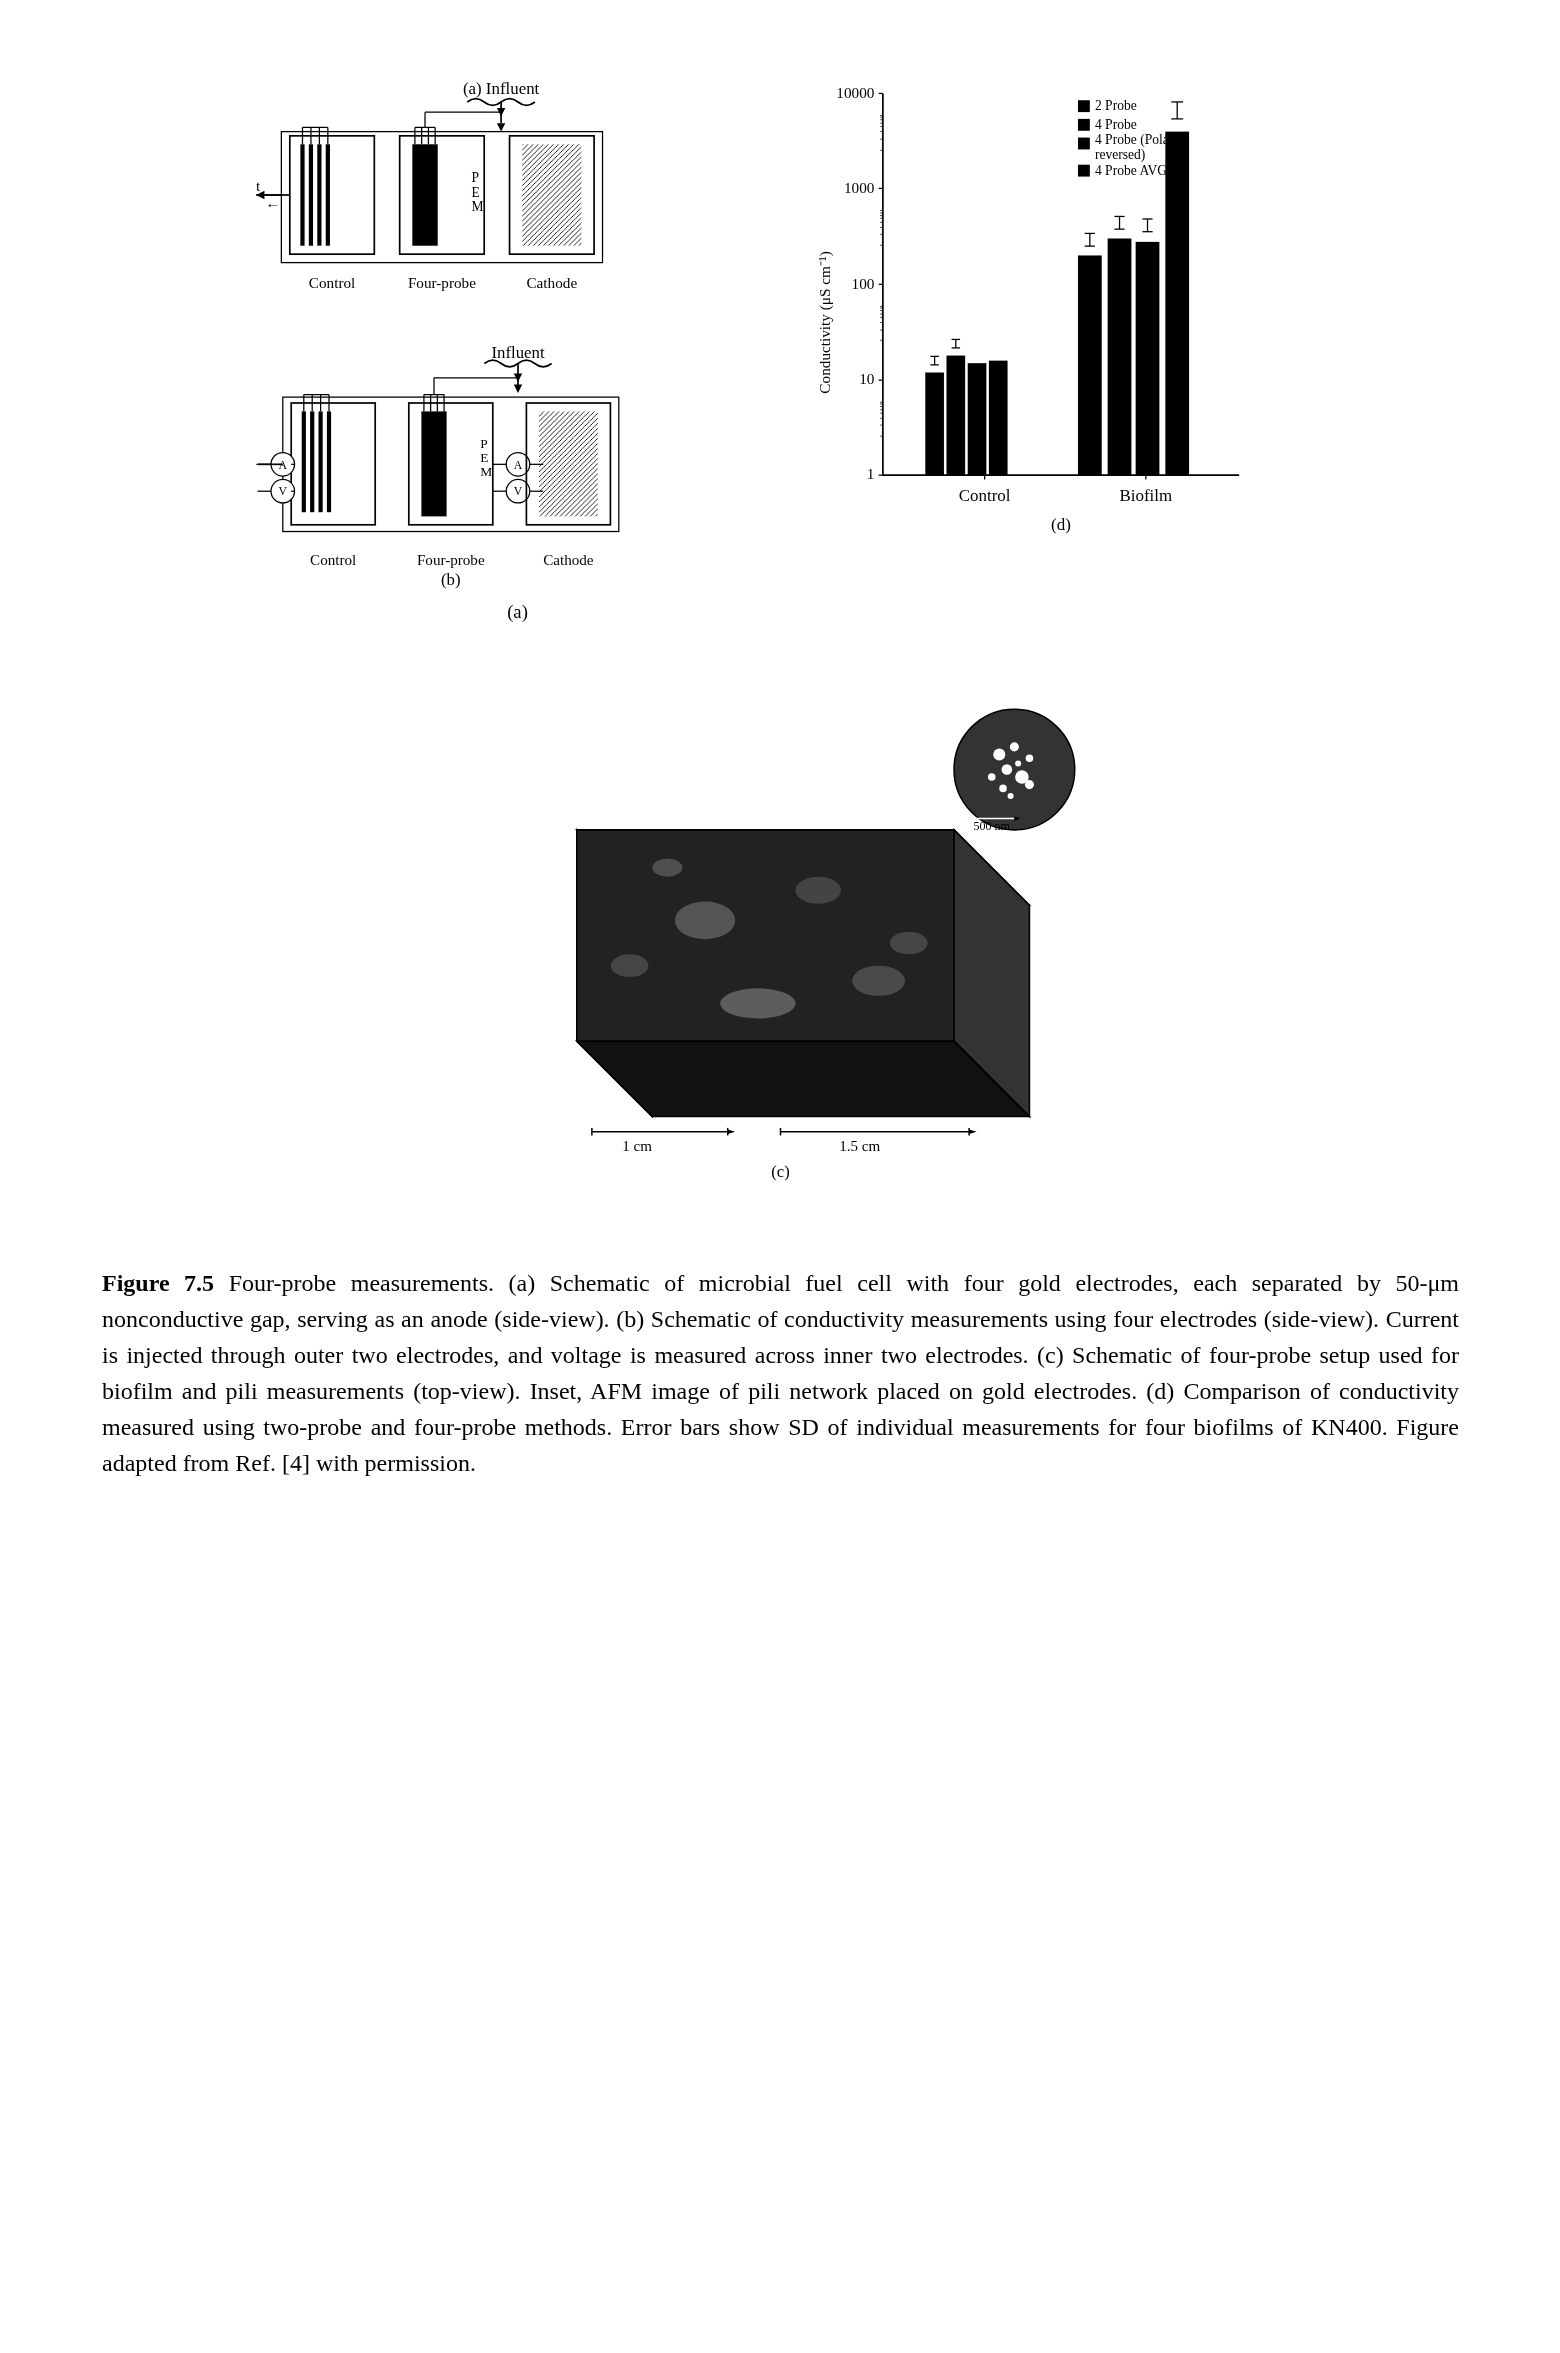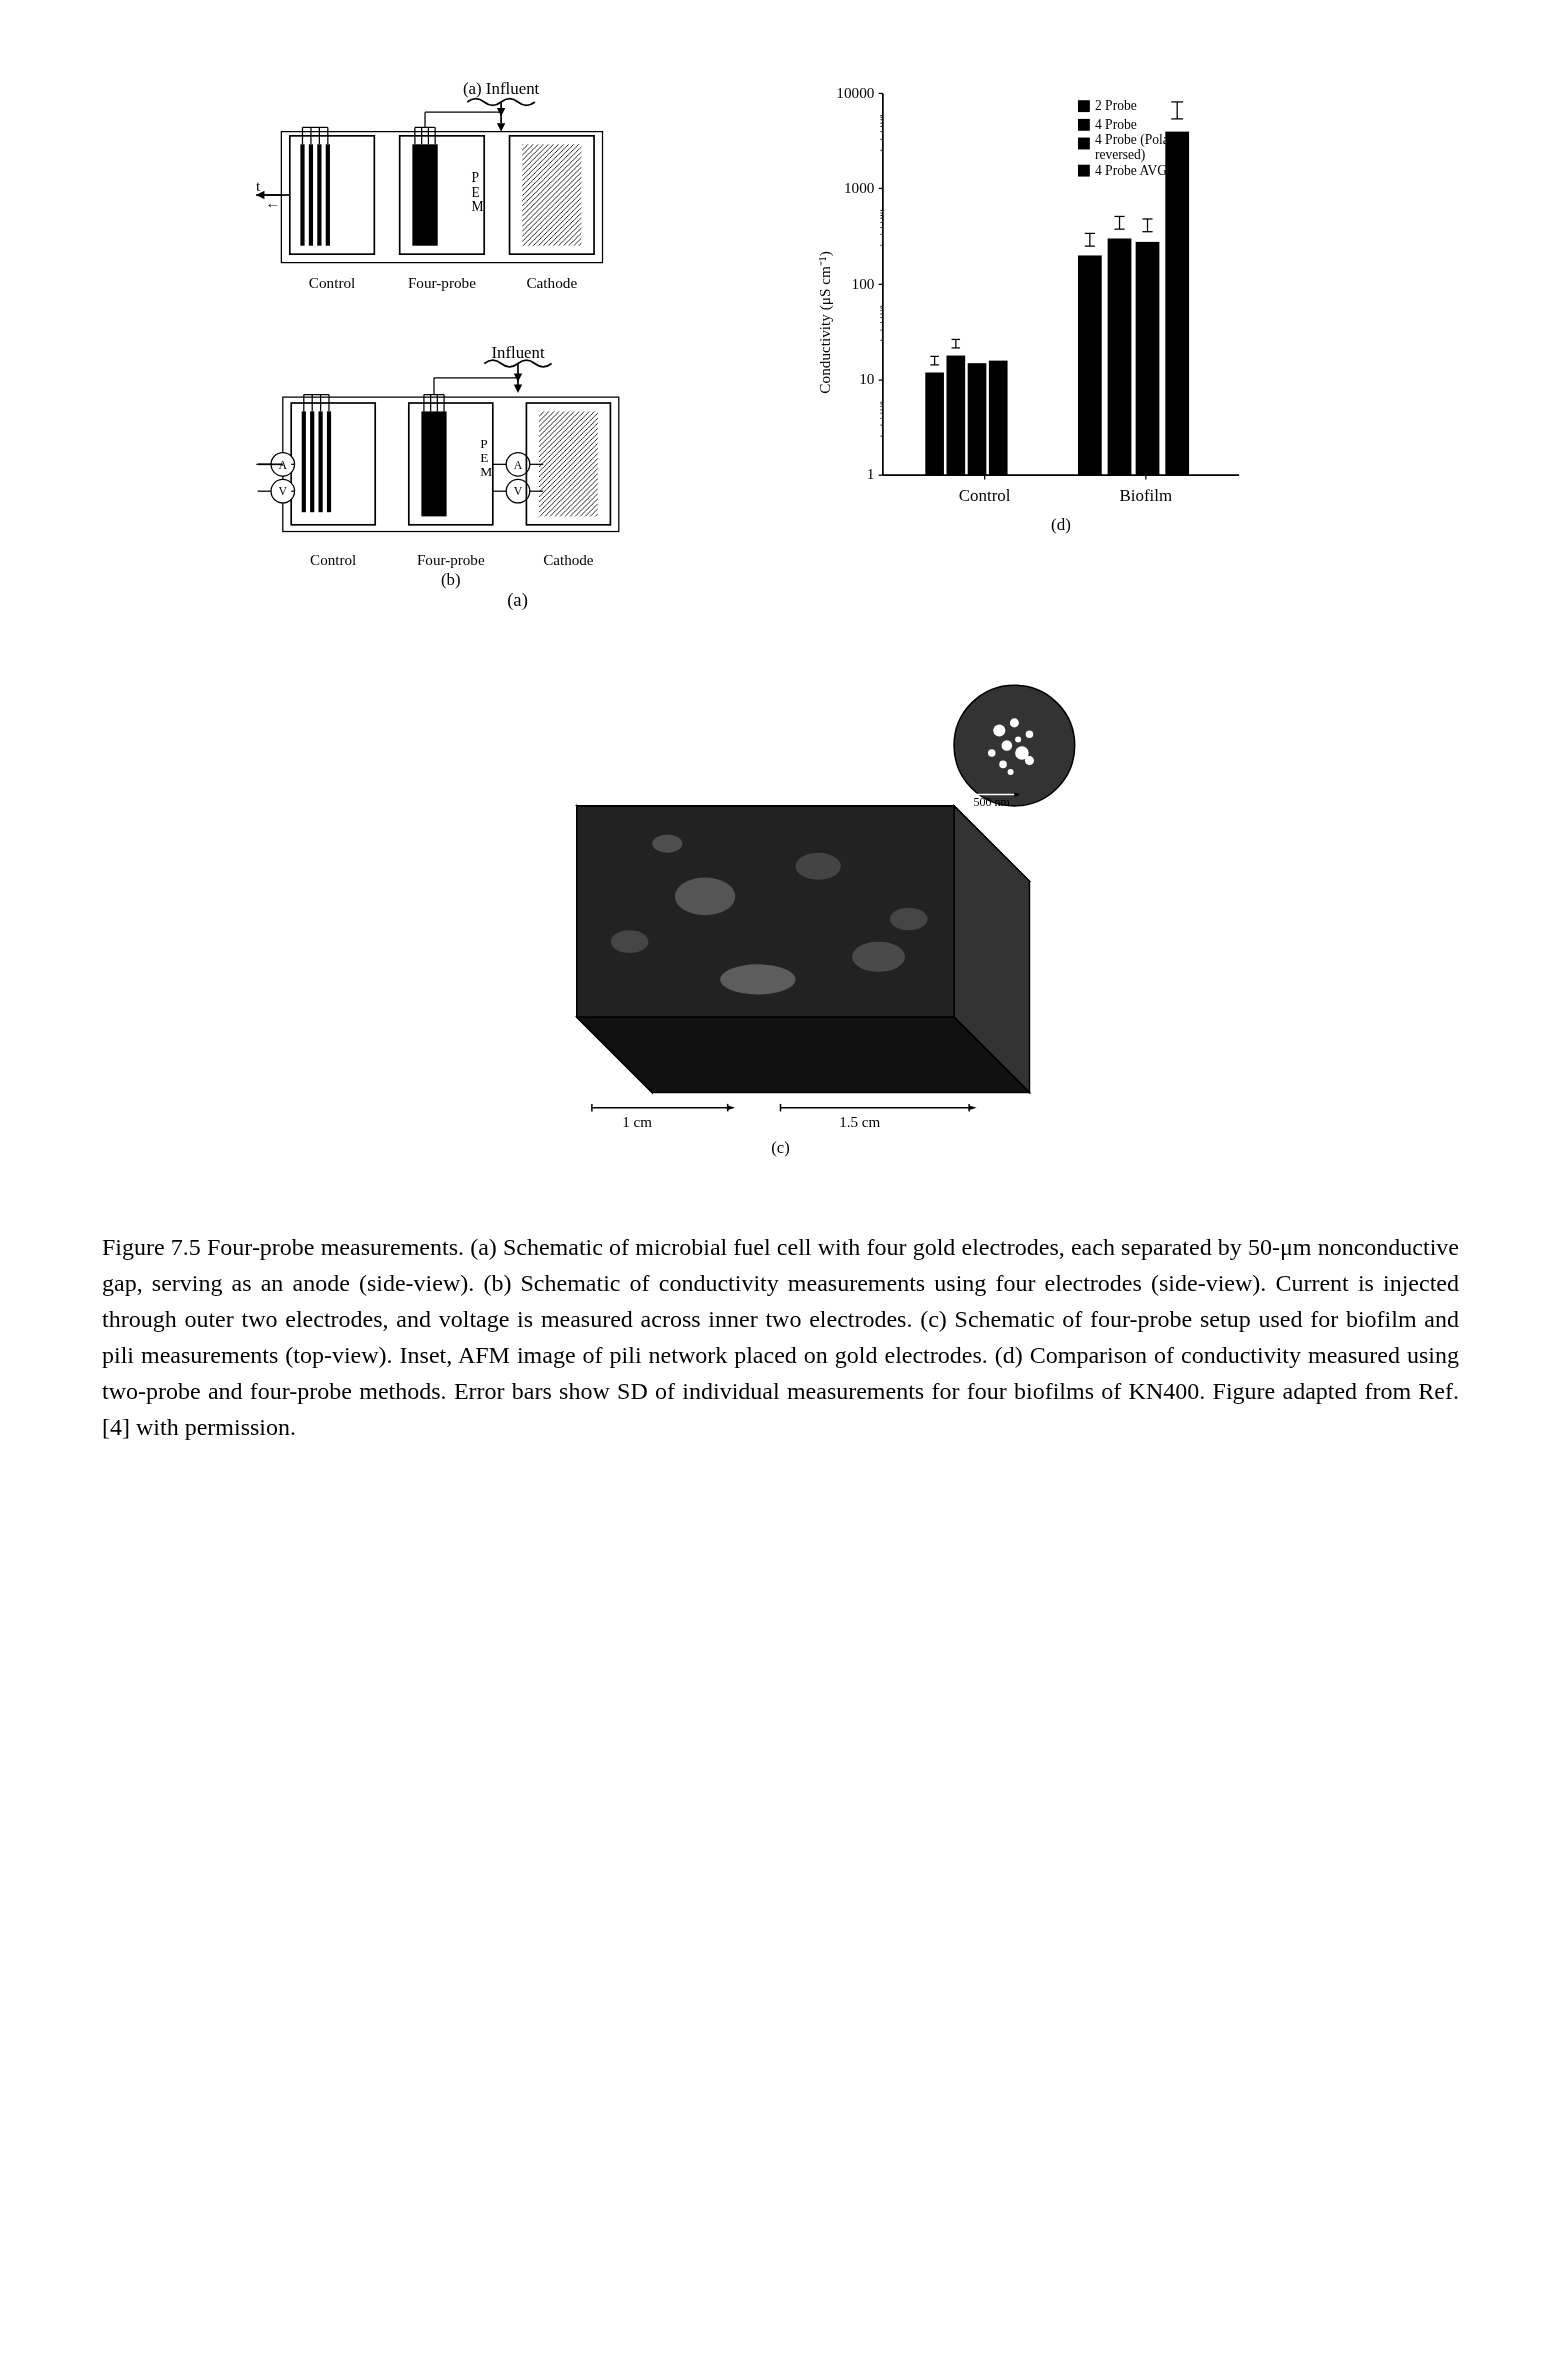--- a/index.html
+++ b/index.html
@@ -8,21 +8,21 @@
       font-family: 'Times New Roman', Times, serif;
       width: 1561px;
       min-height: 2354px;
       padding: 68px 102px;
       color: #000;
     }
     .figure-container {
       display: flex;
       flex-direction: column;
       align-items: center;
-      gap: 4px;
+      gap: 16px;
     }
     .top-row {
       display: flex;
       flex-direction: row;
       gap: 34px;
       align-items: flex-start;
       width: 100%;
       justify-content: center;
     }
     .diagrams-col {
@@ -71,21 +71,21 @@
       width: 100%;
     }
     .caption {
       margin-top: 25.4px;
       font-size: 24px;
       line-height: 1.5;
       text-align: justify;
       max-width: 1357px;
     }
     .caption strong {
-      font-weight: normal;
+      font-weight: bold;
     }
   </style>
 </head>
 <body>
 
 <div class="figure-container">
 
   <div class="top-row">
 
     <div class="diagrams-col">

